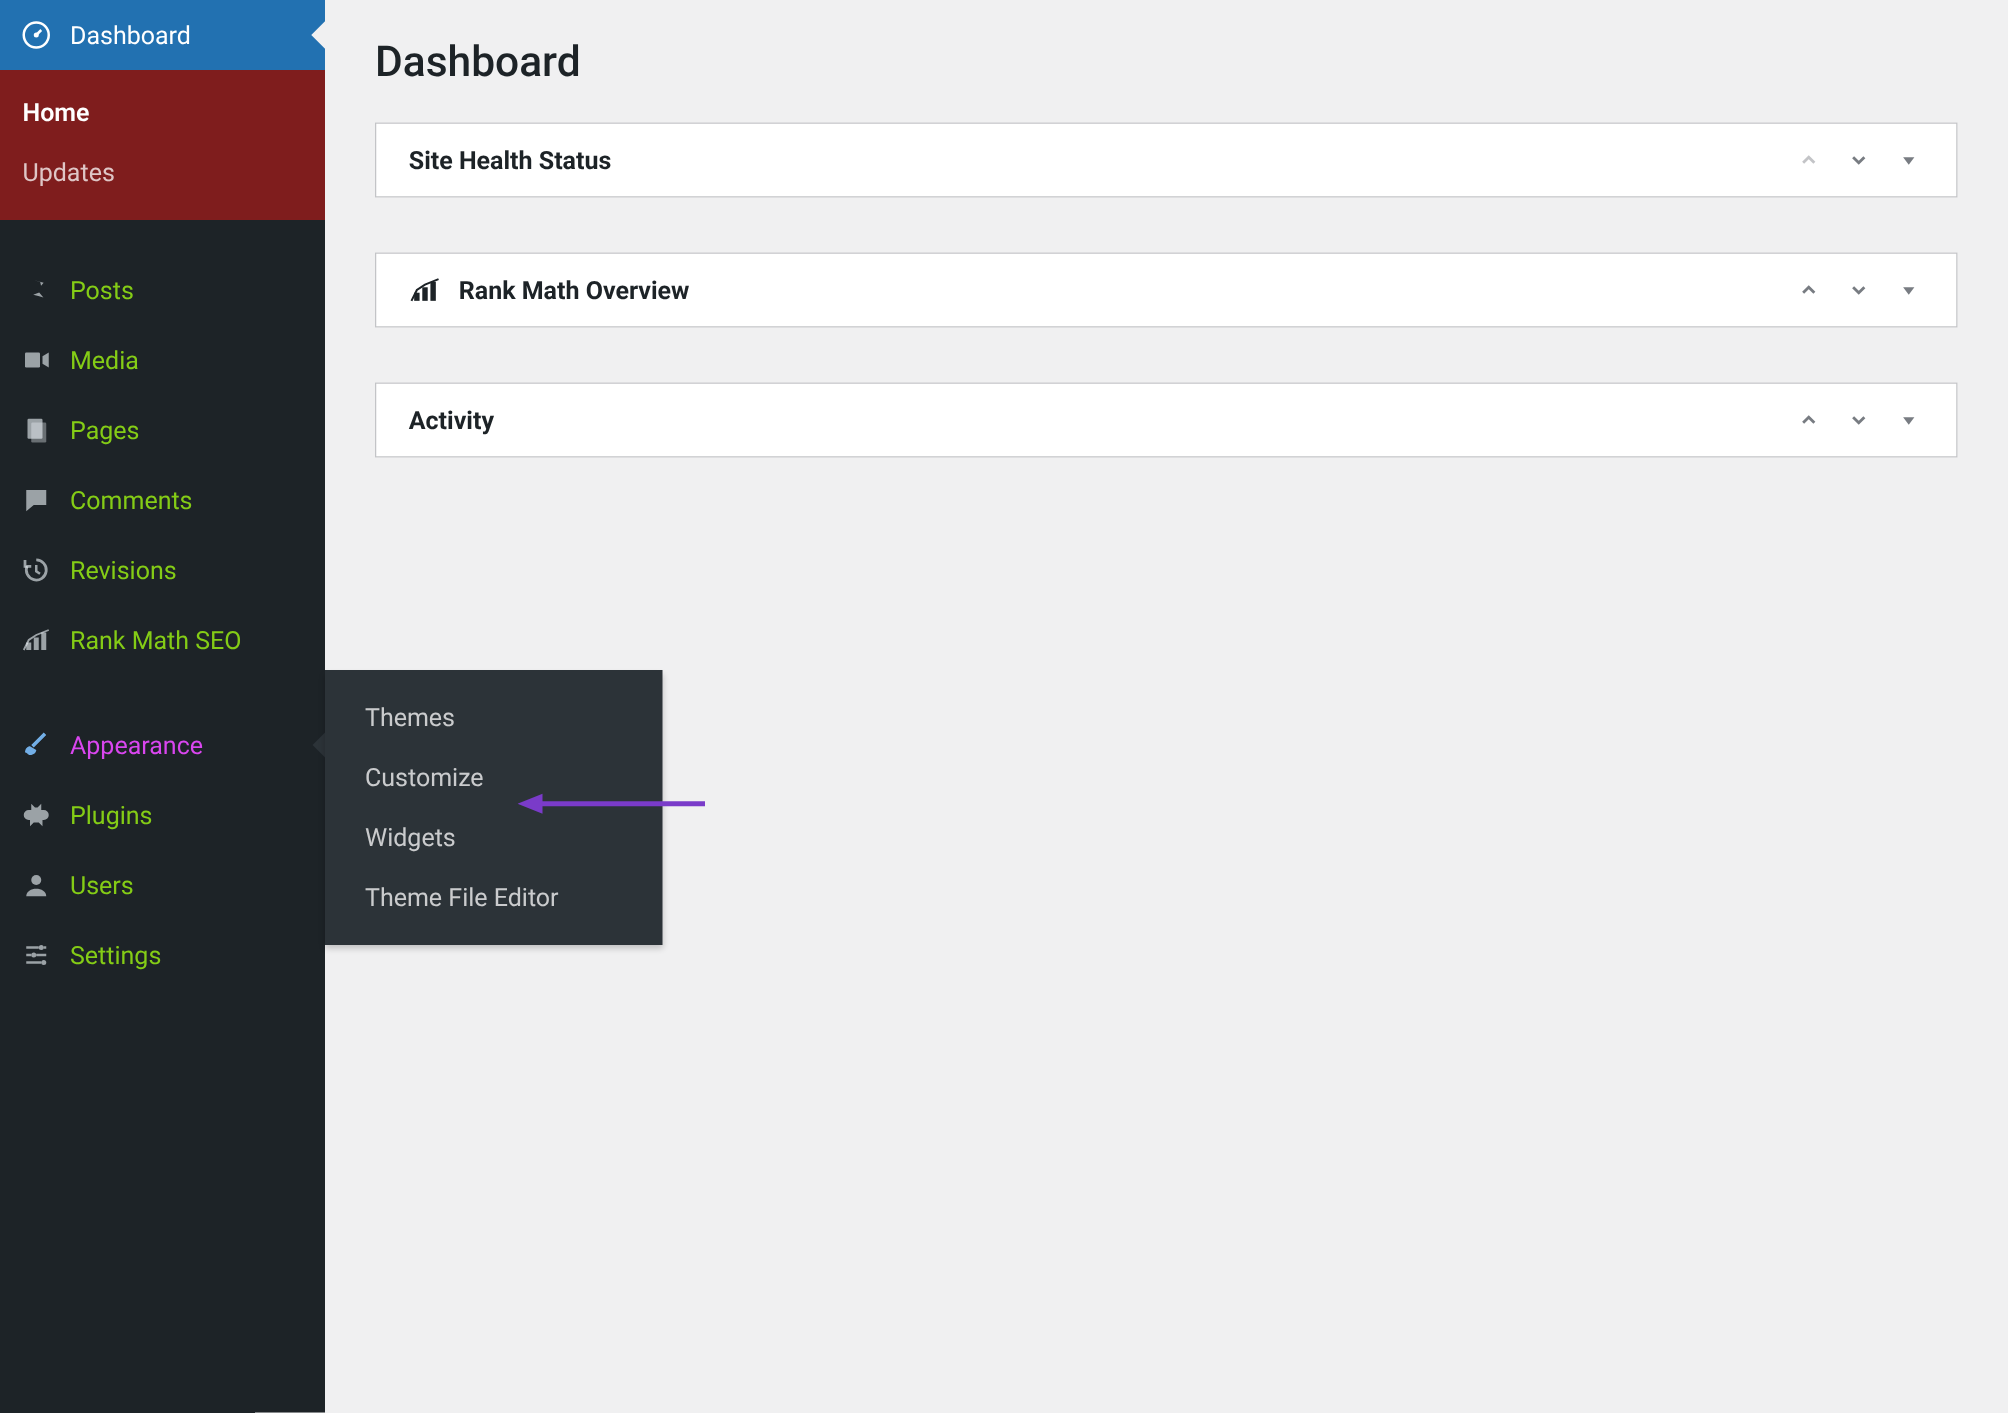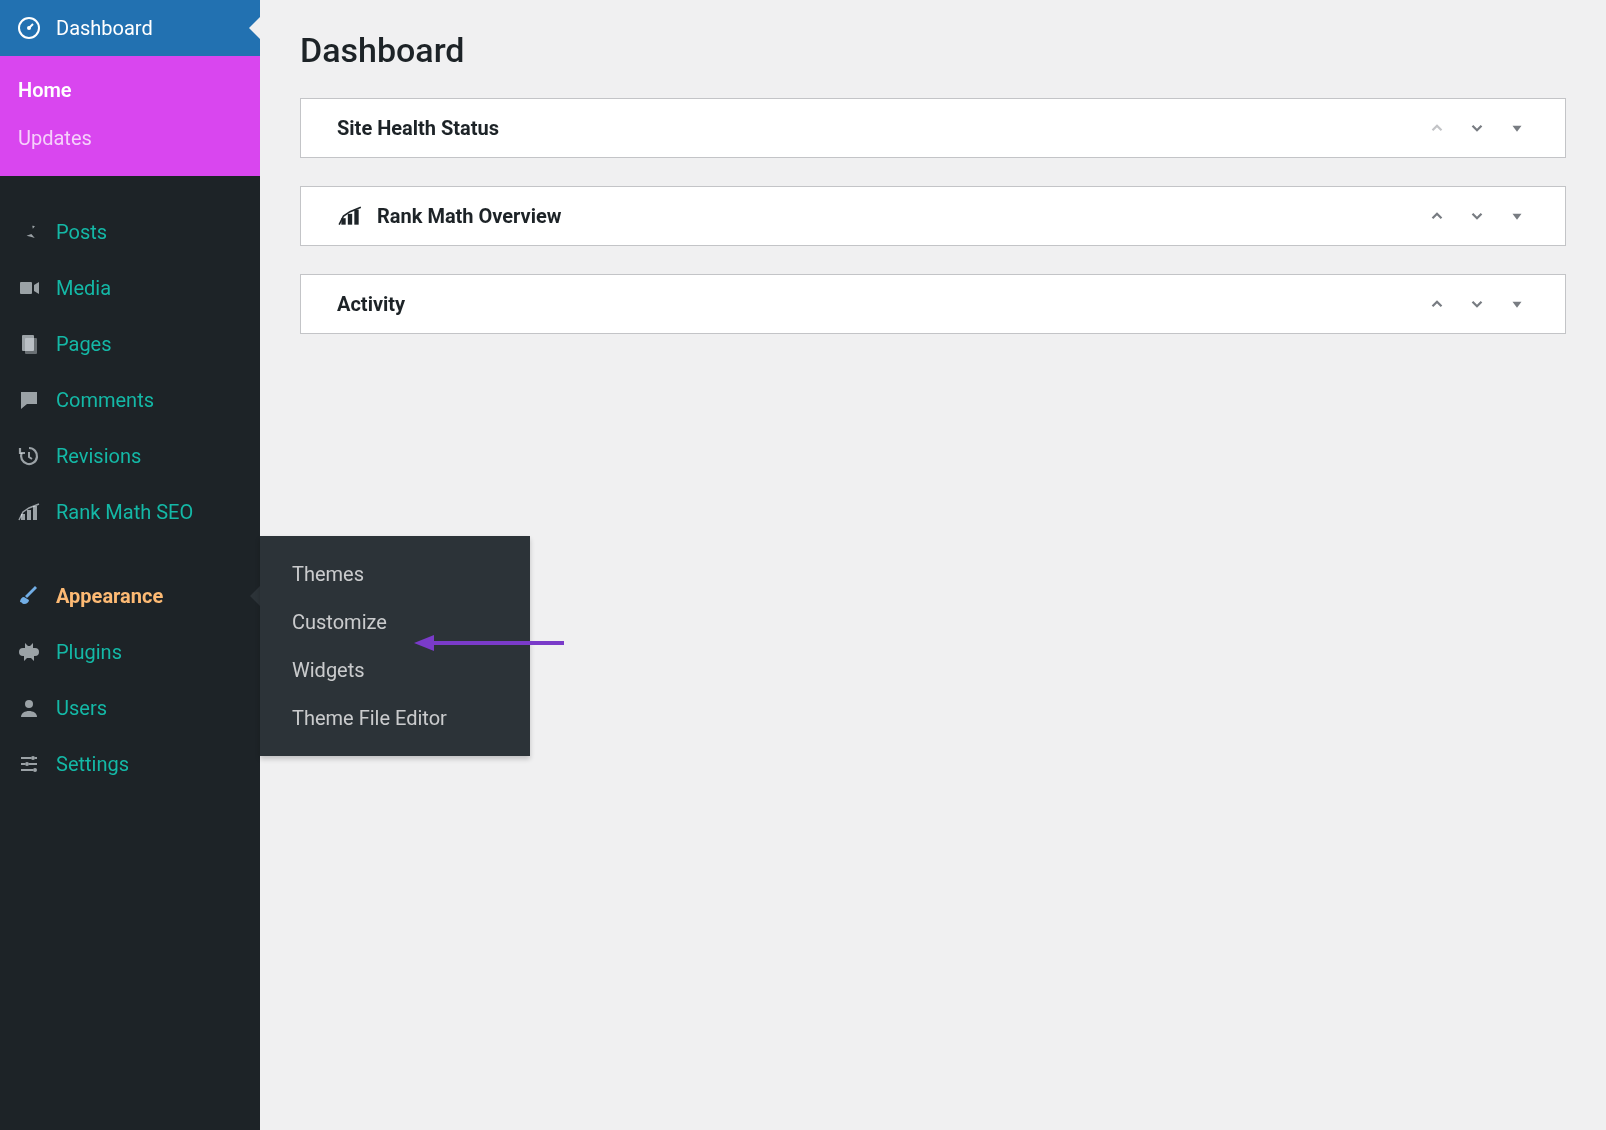--- a/index.html
+++ b/index.html
@@ -20,40 +20,39 @@
       top: 0;
       color: #f0f0f1;
     }
     .sidebar-item {
       display: flex;
       align-items: center;
       padding: 0 16px;
       height: 56px;
       cursor: pointer;
       font-size: 20px;
-      color: #14b8a6;
+      color: #84cc16;
       position: relative;
     }
     .sidebar-item.active {
       background: #2271b1;
       color: #fff;
     }
     .sidebar-item.active::after {
       content: "";
       position: absolute;
       right: -1px;
       top: 50%;
       transform: translateY(-50%);
       border-top: 12px solid transparent;
       border-bottom: 12px solid transparent;
       border-right: 12px solid #f0f0f1;
     }
     .sidebar-item.highlight {
-      color: #fdba74;
-      font-weight: bold;
+      color: #d946ef;
     }
     .sidebar-item.highlight::after {
       content: "";
       position: absolute;
       right: -1px;
       top: 50%;
       transform: translateY(-50%);
       border-top: 11px solid transparent;
       border-bottom: 11px solid transparent;
       border-right: 11px solid #2c3338;
@@ -70,21 +69,21 @@
     .sidebar-item .icon svg {
       width: 24px;
       height: 24px;
       fill: rgba(240,246,252,0.6);
     }
     .sidebar-item.active .icon svg { fill: #fff; }
     .sidebar-item.highlight .icon svg { fill: #72aee6; }
     .sidebar-item.collapse-item .icon svg { fill: rgba(240,246,252,0.45); }
     .sidebar-item.collapse-item { color: rgba(240,246,252,0.7); }
     .sub-items {
-      background: #d946ef;
+      background: #7f1d1d;
       padding: 10px 0 14px 0;
     }
     .sub-item {
       padding: 12px 18px;
       font-size: 20px;
       color: rgba(255,255,255,0.75);
       cursor: pointer;
     }
     .sub-item.current {
       color: #fff;
@@ -115,25 +114,25 @@
     }
     .page-title {
       font-size: 34px;
       font-weight: 500;
       color: #1d2327;
       margin-bottom: 28px;
     }
     .widget {
       background: #fff;
       border: 1px solid #c3c4c7;
-      margin-bottom: 28px;
+      margin-bottom: 44px;
       display: flex;
       align-items: center;
       justify-content: space-between;
-      padding: 0 36px;
+      padding: 0 26px;
       height: 60px;
     }
     .widget-title {
       display: flex;
       align-items: center;
       font-size: 20px;
       font-weight: 700;
       color: #1d2327;
     }
     .widget-title .wicon {

